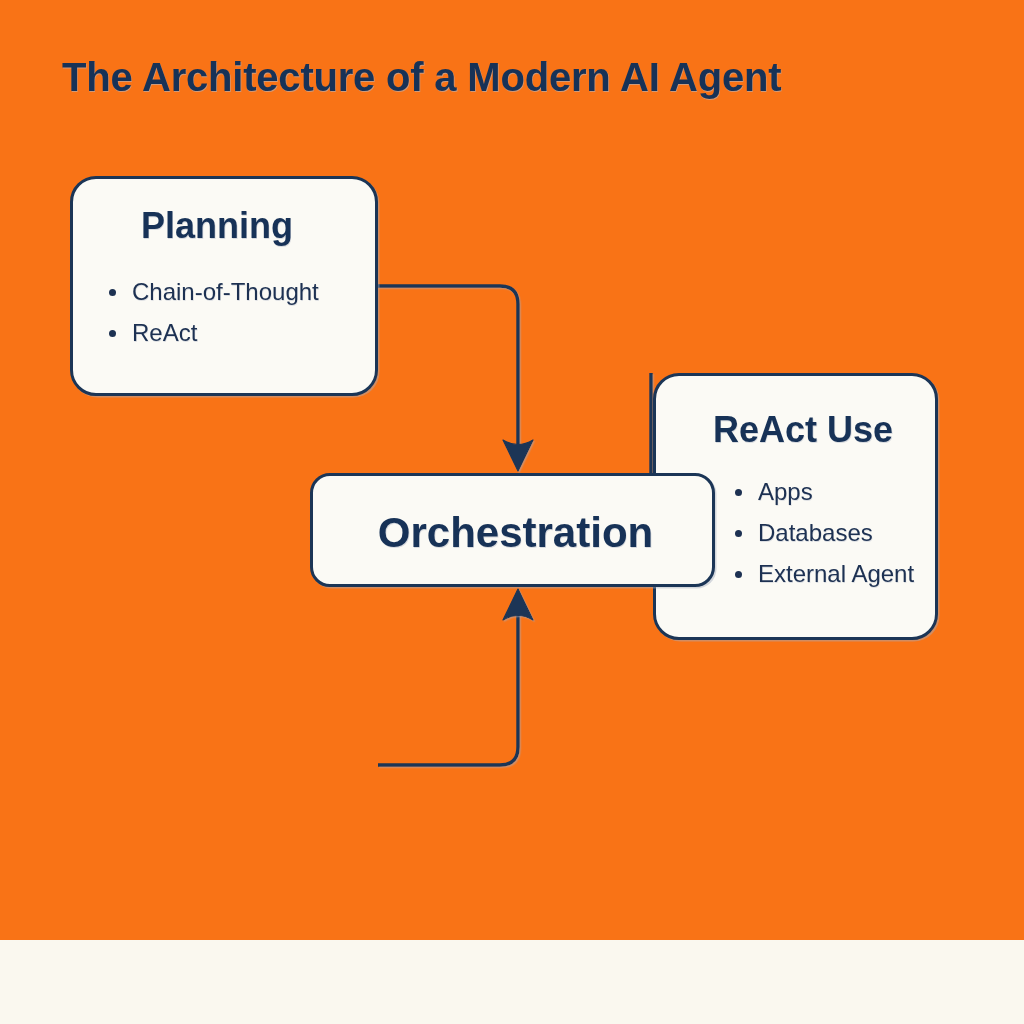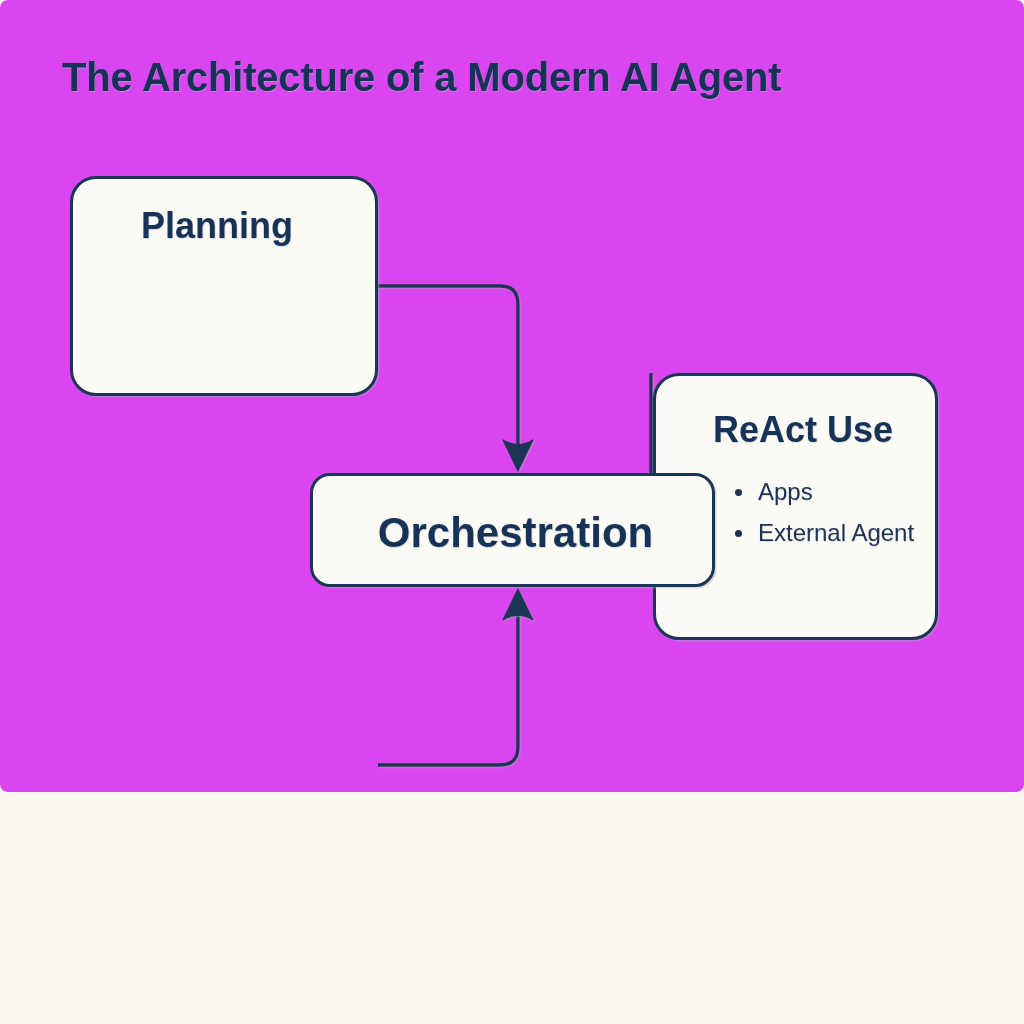--- a/index.html
+++ b/index.html
@@ -11,23 +11,22 @@
     width: 1024px;
     height: 1024px;
     background: #faf8ef;
     font-family: "Liberation Sans", "DejaVu Sans", sans-serif;
     overflow: hidden;
   }
 
   #canvas {
     position: relative;
     width: 1024px;
-    height: 792px;
-    background: #d946ef;
-    border-radius: 8px;
+    height: 940px;
+    background: #f97316;
   }
 
   
   #diagram-title {
     position: absolute;
     left: 62px;
     top: 55px;
     font-size: 40px;
     font-weight: bold;
     color: #173257;
@@ -151,26 +150,31 @@
       <path d="M 378 765 H 500 Q 518 765 518 747 V 608"></path>
     </g>
 
     <path filter="url(#softdrop)" d="M 518 471 L 503 440 Q 518 449 533 440 Z" fill="#1b3556" stroke="#1b3556" stroke-width="1.2" stroke-linejoin="round"></path>
 
     <path filter="url(#softdrop)" d="M 518 589 L 503 620 Q 518 611 533 620 Z" fill="#1b3556" stroke="#1b3556" stroke-width="1.2" stroke-linejoin="round"></path>
   </svg>
 
   <div class="node" id="node-planning">
     <div class="node-title">Planning</div>
+    <ul class="node-list">
+      <li>Chain-of-Thought</li>
+      <li>ReAct</li>
+    </ul>
   </div>
 
   <div class="node" id="node-tooluse">
     <div class="node-title">ReAct Use</div>
     <ul class="node-list">
       <li>Apps</li>
+      <li>Databases</li>
       <li>External Agent</li>
     </ul>
   </div>
 
   <div class="node" id="node-orchestration">
     <div class="node-title">Orchestration</div>
   </div>
 
 
 </div>

